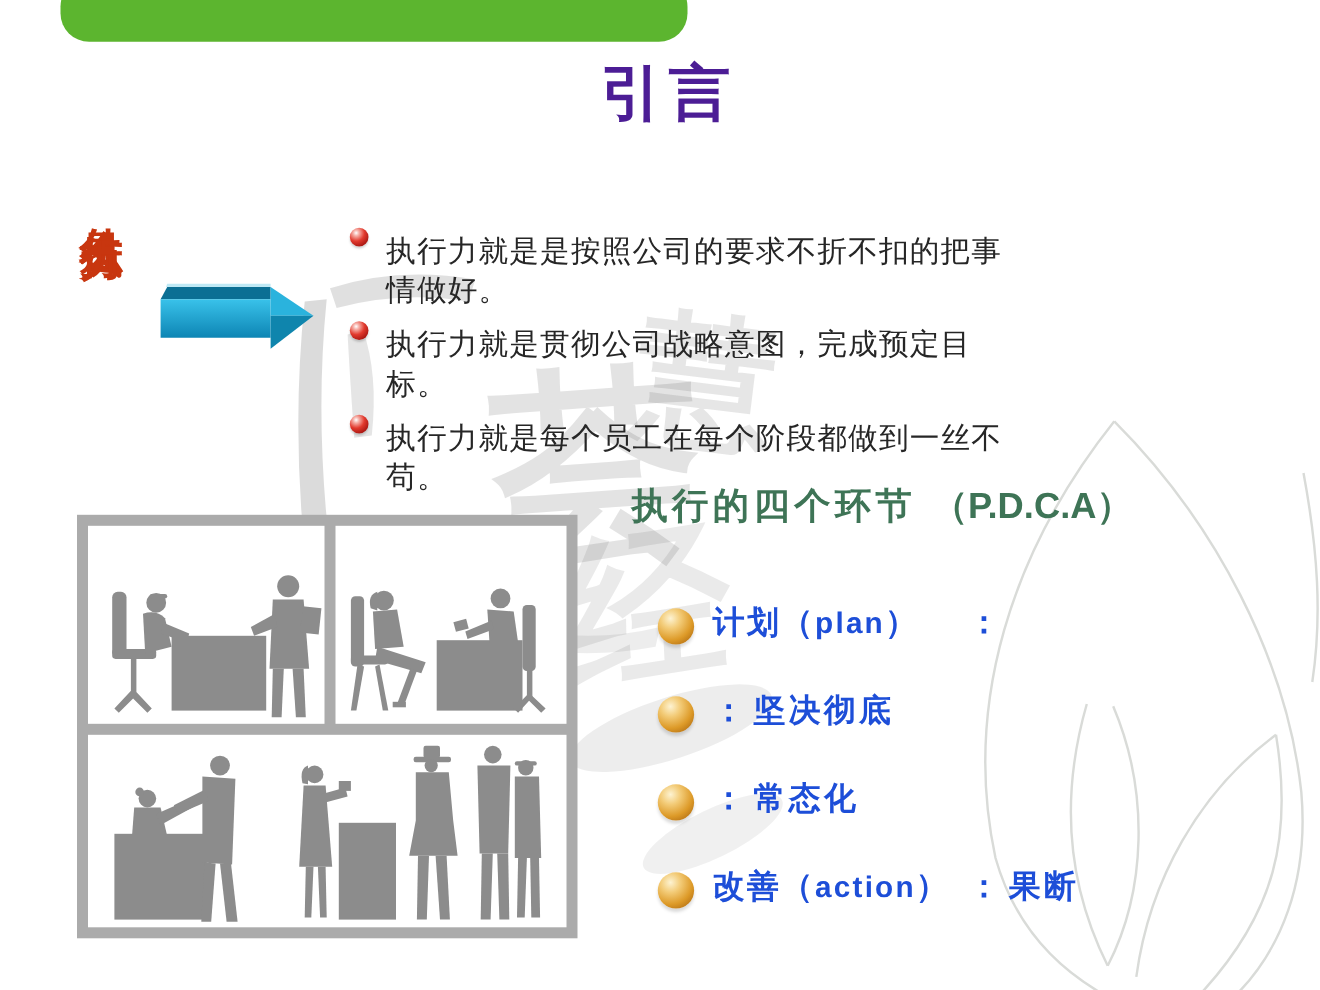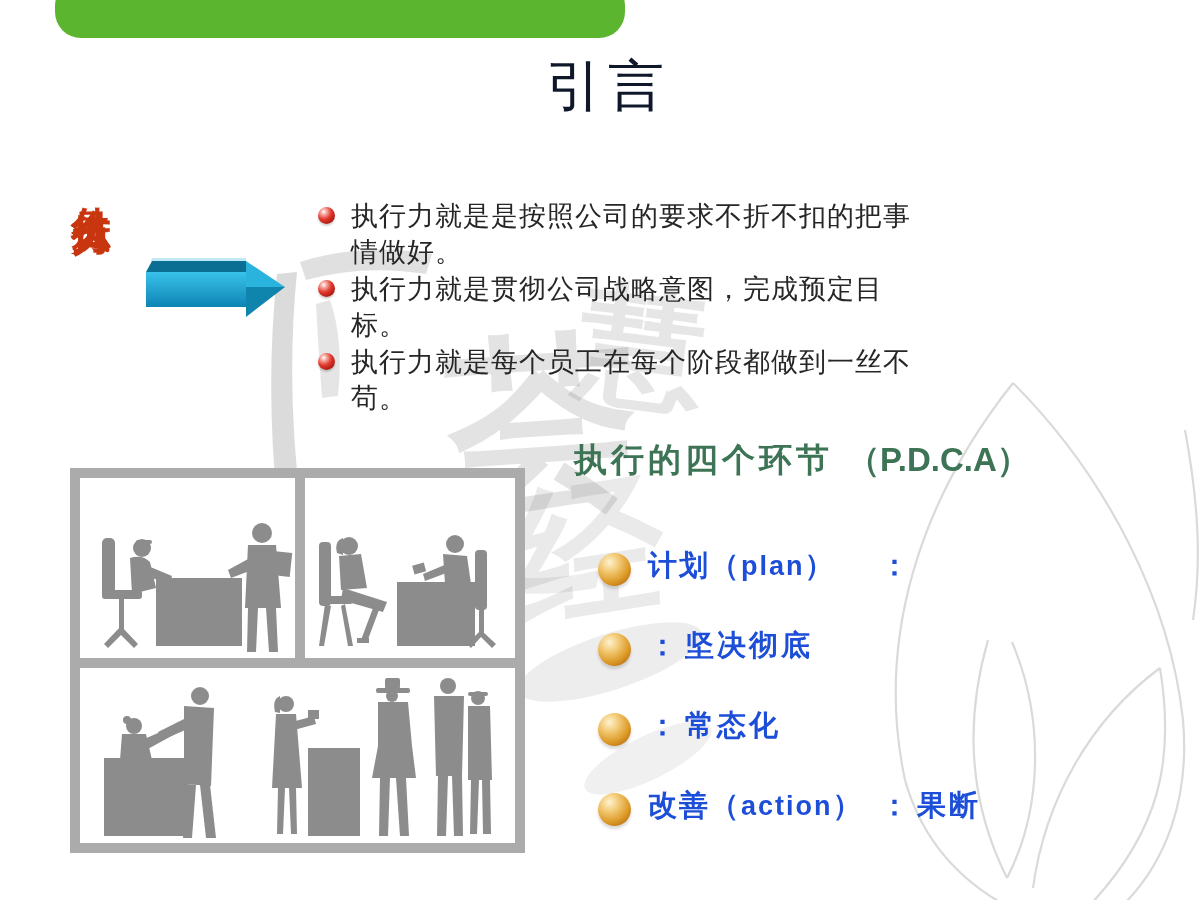--- a/index.html
+++ b/index.html
@@ -14,40 +14,40 @@
   .wm2{left:578px;top:262px;font-size:128px;color:rgba(80,80,80,0.14);transform:rotate(7deg);}
   .wm3{left:512px;top:452px;font-size:152px;color:rgba(80,80,80,0.12);transform:rotate(-9deg) skewX(-6deg);}
   .leaf{position:absolute;left:0;top:0;pointer-events:none;}
   .top-bar{
     position:absolute;left:55px;top:-20px;width:570px;height:58px;
     background:#5CB52F;border-radius:26px;
   }
   
   .page-title{
     position:absolute;left:546px;top:56px;margin:0;
-    font-size:56px;font-weight:400;color:#0f172a;letter-spacing:6px;line-height:1.1;
+    font-size:56px;font-weight:700;color:#4c1d95;letter-spacing:6px;line-height:1.1;
   }
   .vertical-heading{
     position:absolute;left:70px;top:176px;
     writing-mode:vertical-rl;text-orientation:upright;
     font-size:39px;font-weight:700;color:#C8360F;letter-spacing:2px;line-height:1.05;
   }
   .arrow{position:absolute;left:143px;top:247px;}
   
   .bullets{
     position:absolute;left:318px;top:198px;width:640px;margin:0;padding:0;list-style:none;
   }
   .bullets li{display:flex;align-items:flex-start;margin:0 0 1px 0;}
   .sphere-red{
     flex:0 0 auto;width:17px;height:17px;border-radius:50%;margin:9px 16px 0 0;
     background:radial-gradient(circle at 34% 28%, #ffffff 0%, #f6b0a8 16%, #e23a2e 45%, #a81712 78%, #870d09 100%);
     box-shadow:0 2px 2px rgba(0,0,0,0.18);
   }
   .btext{
-    width:585px;font-size:27px;line-height:36px;color:#262626;letter-spacing:1px;
+    width:585px;font-size:27px;line-height:36px;color:#262626;letter-spacing:1px;margin-top:12px;
   }
   
   .pdca-heading{
     position:absolute;left:574px;top:438px;
     font-size:33px;font-weight:700;color:#3E7456;letter-spacing:4px;white-space:nowrap;
   }
   .pdca-heading .pdca-paren{margin-left:14px;letter-spacing:0;}
   .latin{font-family:"Liberation Sans",sans-serif;font-weight:bold;}
   .pdca-list{position:absolute;left:598px;top:506px;}
   .pdca-row{display:flex;align-items:center;height:80px;}

